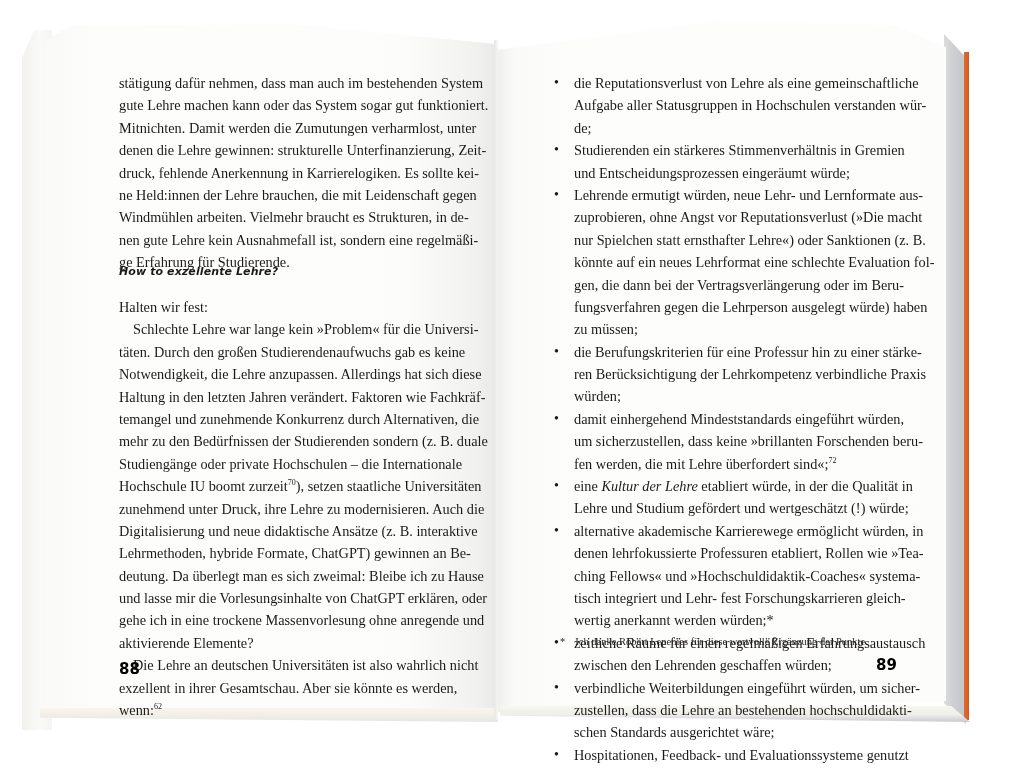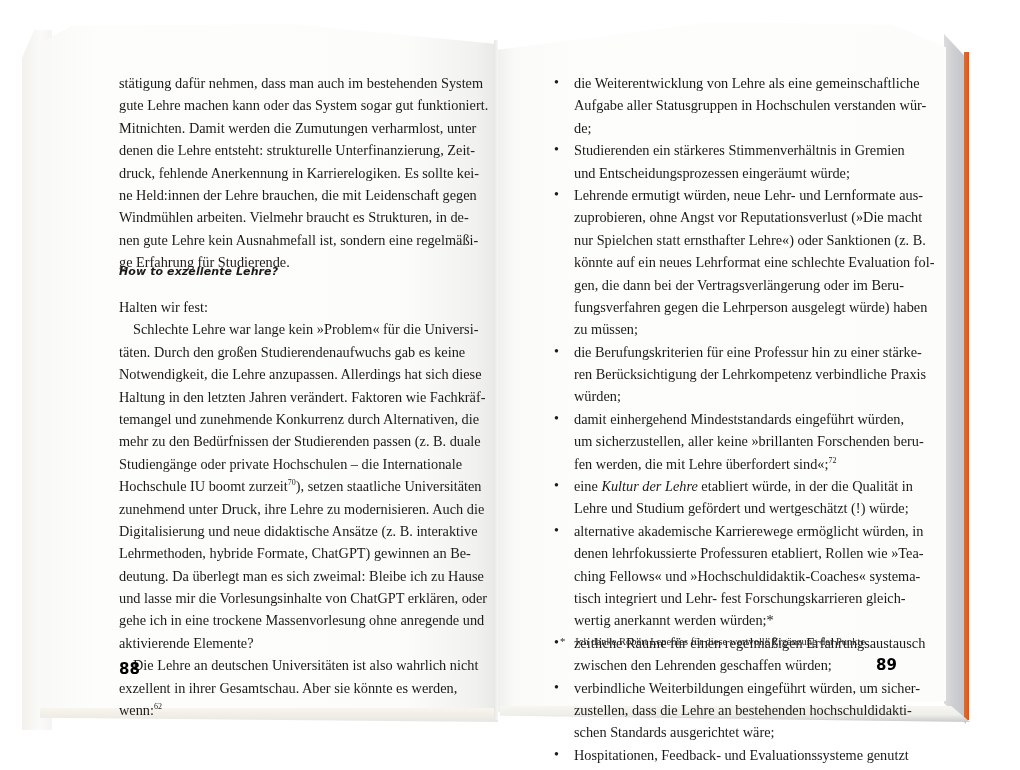--- a/index.html
+++ b/index.html
@@ -162,77 +162,77 @@
   <div class="right-stack"></div>
   <div class="cover-edge"></div>
   <div class="right-page"></div>
   <div class="right-bottom-edge"></div>
   <div class="gutter"></div>
 
   <div class="page-text left-text">
     <span class="line">stätigung dafür nehmen, dass man auch im bestehenden System</span>
     <span class="line">gute Lehre machen kann oder das System sogar gut funktioniert.</span>
     <span class="line">Mitnichten. Damit werden die Zumutungen verharmlost, unter</span>
-    <span class="line">denen die Lehre entsteht: strukturelle Unterfinanzierung, Zeit-</span>
+    <span class="line">denen die Lehre gewinnen: strukturelle Unterfinanzierung, Zeit-</span>
     <span class="line">druck, fehlende Anerkennung in Karrierelogiken. Es sollte kei-</span>
     <span class="line">ne Held:innen der Lehre brauchen, die mit Leidenschaft gegen</span>
     <span class="line">Windmühlen arbeiten. Vielmehr braucht es Strukturen, in de-</span>
     <span class="line">nen gute Lehre kein Ausnahmefall ist, sondern eine regelmäßi-</span>
     <span class="line last">ge Erfahrung für Studierende.</span>
   </div>
 
   <div class="heading">How to exzellente Lehre?</div>
 
   <div class="page-text left-text-2">
     <span class="line last">Halten wir fest:</span>
     <span class="line indent">Schlechte Lehre war lange kein »Problem« für die Universi-</span>
     <span class="line">täten. Durch den großen Studierendenaufwuchs gab es keine</span>
     <span class="line">Notwendigkeit, die Lehre anzupassen. Allerdings hat sich diese</span>
     <span class="line">Haltung in den letzten Jahren verändert. Faktoren wie Fachkräf-</span>
     <span class="line">temangel und zunehmende Konkurrenz durch Alternativen, die</span>
-    <span class="line">mehr zu den Bedürfnissen der Studierenden passen (z. B. duale</span>
+    <span class="line">mehr zu den Bedürfnissen der Studierenden sondern (z. B. duale</span>
     <span class="line">Studiengänge oder private Hochschulen – die Internationale</span>
     <span class="line"><span>Hochschule IU boomt zurzeit</span><sup>70</sup><span>), setzen staatliche Universitäten</span></span>
     <span class="line">zunehmend unter Druck, ihre Lehre zu modernisieren. Auch die</span>
     <span class="line">Digitalisierung und neue didaktische Ansätze (z. B. interaktive</span>
     <span class="line">Lehrmethoden, hybride Formate, ChatGPT) gewinnen an Be-</span>
     <span class="line">deutung. Da überlegt man es sich zweimal: Bleibe ich zu Hause</span>
     <span class="line">und lasse mir die Vorlesungsinhalte von ChatGPT erklären, oder</span>
     <span class="line">gehe ich in eine trockene Massenvorlesung ohne anregende und</span>
     <span class="line last">aktivierende Elemente?</span>
     <span class="line indent">Die Lehre an deutschen Universitäten ist also wahrlich nicht</span>
     <span class="line">exzellent in ihrer Gesamtschau. Aber sie könnte es werden,</span>
     <span class="line last"><span>wenn:</span><sup>62</sup></span>
   </div>
 
   <div class="page-number pn-left">88</div>
 
   <div class="page-text right-text">
 
-    <span class="line bullet-line"><span class="bullet">•</span><span>die Weiterentwicklung von Lehre als eine gemeinschaftliche</span></span>
+    <span class="line bullet-line"><span class="bullet">•</span><span>die Reputationsverlust von Lehre als eine gemeinschaftliche</span></span>
     <span class="line bullet-line">Aufgabe aller Statusgruppen in Hochschulen verstanden wür-</span>
     <span class="line bullet-line last">de;</span>
 
     <span class="line bullet-line"><span class="bullet">•</span><span>Studierenden ein stärkeres Stimmenverhältnis in Gremien</span></span>
     <span class="line bullet-line last">und Entscheidungsprozessen eingeräumt würde;</span>
 
     <span class="line bullet-line"><span class="bullet">•</span><span>Lehrende ermutigt würden, neue Lehr- und Lernformate aus-</span></span>
     <span class="line bullet-line">zuprobieren, ohne Angst vor Reputationsverlust (»Die macht</span>
     <span class="line bullet-line">nur Spielchen statt ernsthafter Lehre«) oder Sanktionen (z. B.</span>
     <span class="line bullet-line">könnte auf ein neues Lehrformat eine schlechte Evaluation fol-</span>
     <span class="line bullet-line">gen, die dann bei der Vertragsverlängerung oder im Beru-</span>
     <span class="line bullet-line">fungsverfahren gegen die Lehrperson ausgelegt würde) haben</span>
     <span class="line bullet-line last">zu müssen;</span>
 
     <span class="line bullet-line"><span class="bullet">•</span><span>die Berufungskriterien für eine Professur hin zu einer stärke-</span></span>
     <span class="line bullet-line">ren Berücksichtigung der Lehrkompetenz verbindliche Praxis</span>
     <span class="line bullet-line last">würden;</span>
 
     <span class="line bullet-line"><span class="bullet">•</span><span>damit einhergehend Mindeststandards eingeführt würden,</span></span>
-    <span class="line bullet-line">um sicherzustellen, aller keine »brillanten Forschenden beru-</span>
+    <span class="line bullet-line">um sicherzustellen, dass keine »brillanten Forschenden beru-</span>
     <span class="line bullet-line last"><span>fen werden, die mit Lehre überfordert sind«;</span><sup>72</sup></span>
 
     <span class="line bullet-line"><span class="bullet">•</span><span>eine </span><em>Kultur der Lehre</em><span> etabliert würde, in der die Qualität in</span></span>
     <span class="line bullet-line last">Lehre und Studium gefördert und wertgeschätzt (!) würde;</span>
 
     <span class="line bullet-line"><span class="bullet">•</span><span>alternative akademische Karrierewege ermöglicht würden, in</span></span>
     <span class="line bullet-line">denen lehrfokussierte Professuren etabliert, Rollen wie »Tea-</span>
     <span class="line bullet-line">ching Fellows« und »Hochschuldidaktik-Coaches« systema-</span>
     <span class="line bullet-line">tisch integriert und Lehr- fest Forschungskarrieren gleich-</span>
     <span class="line bullet-line last">wertig anerkannt werden würden;*</span>

